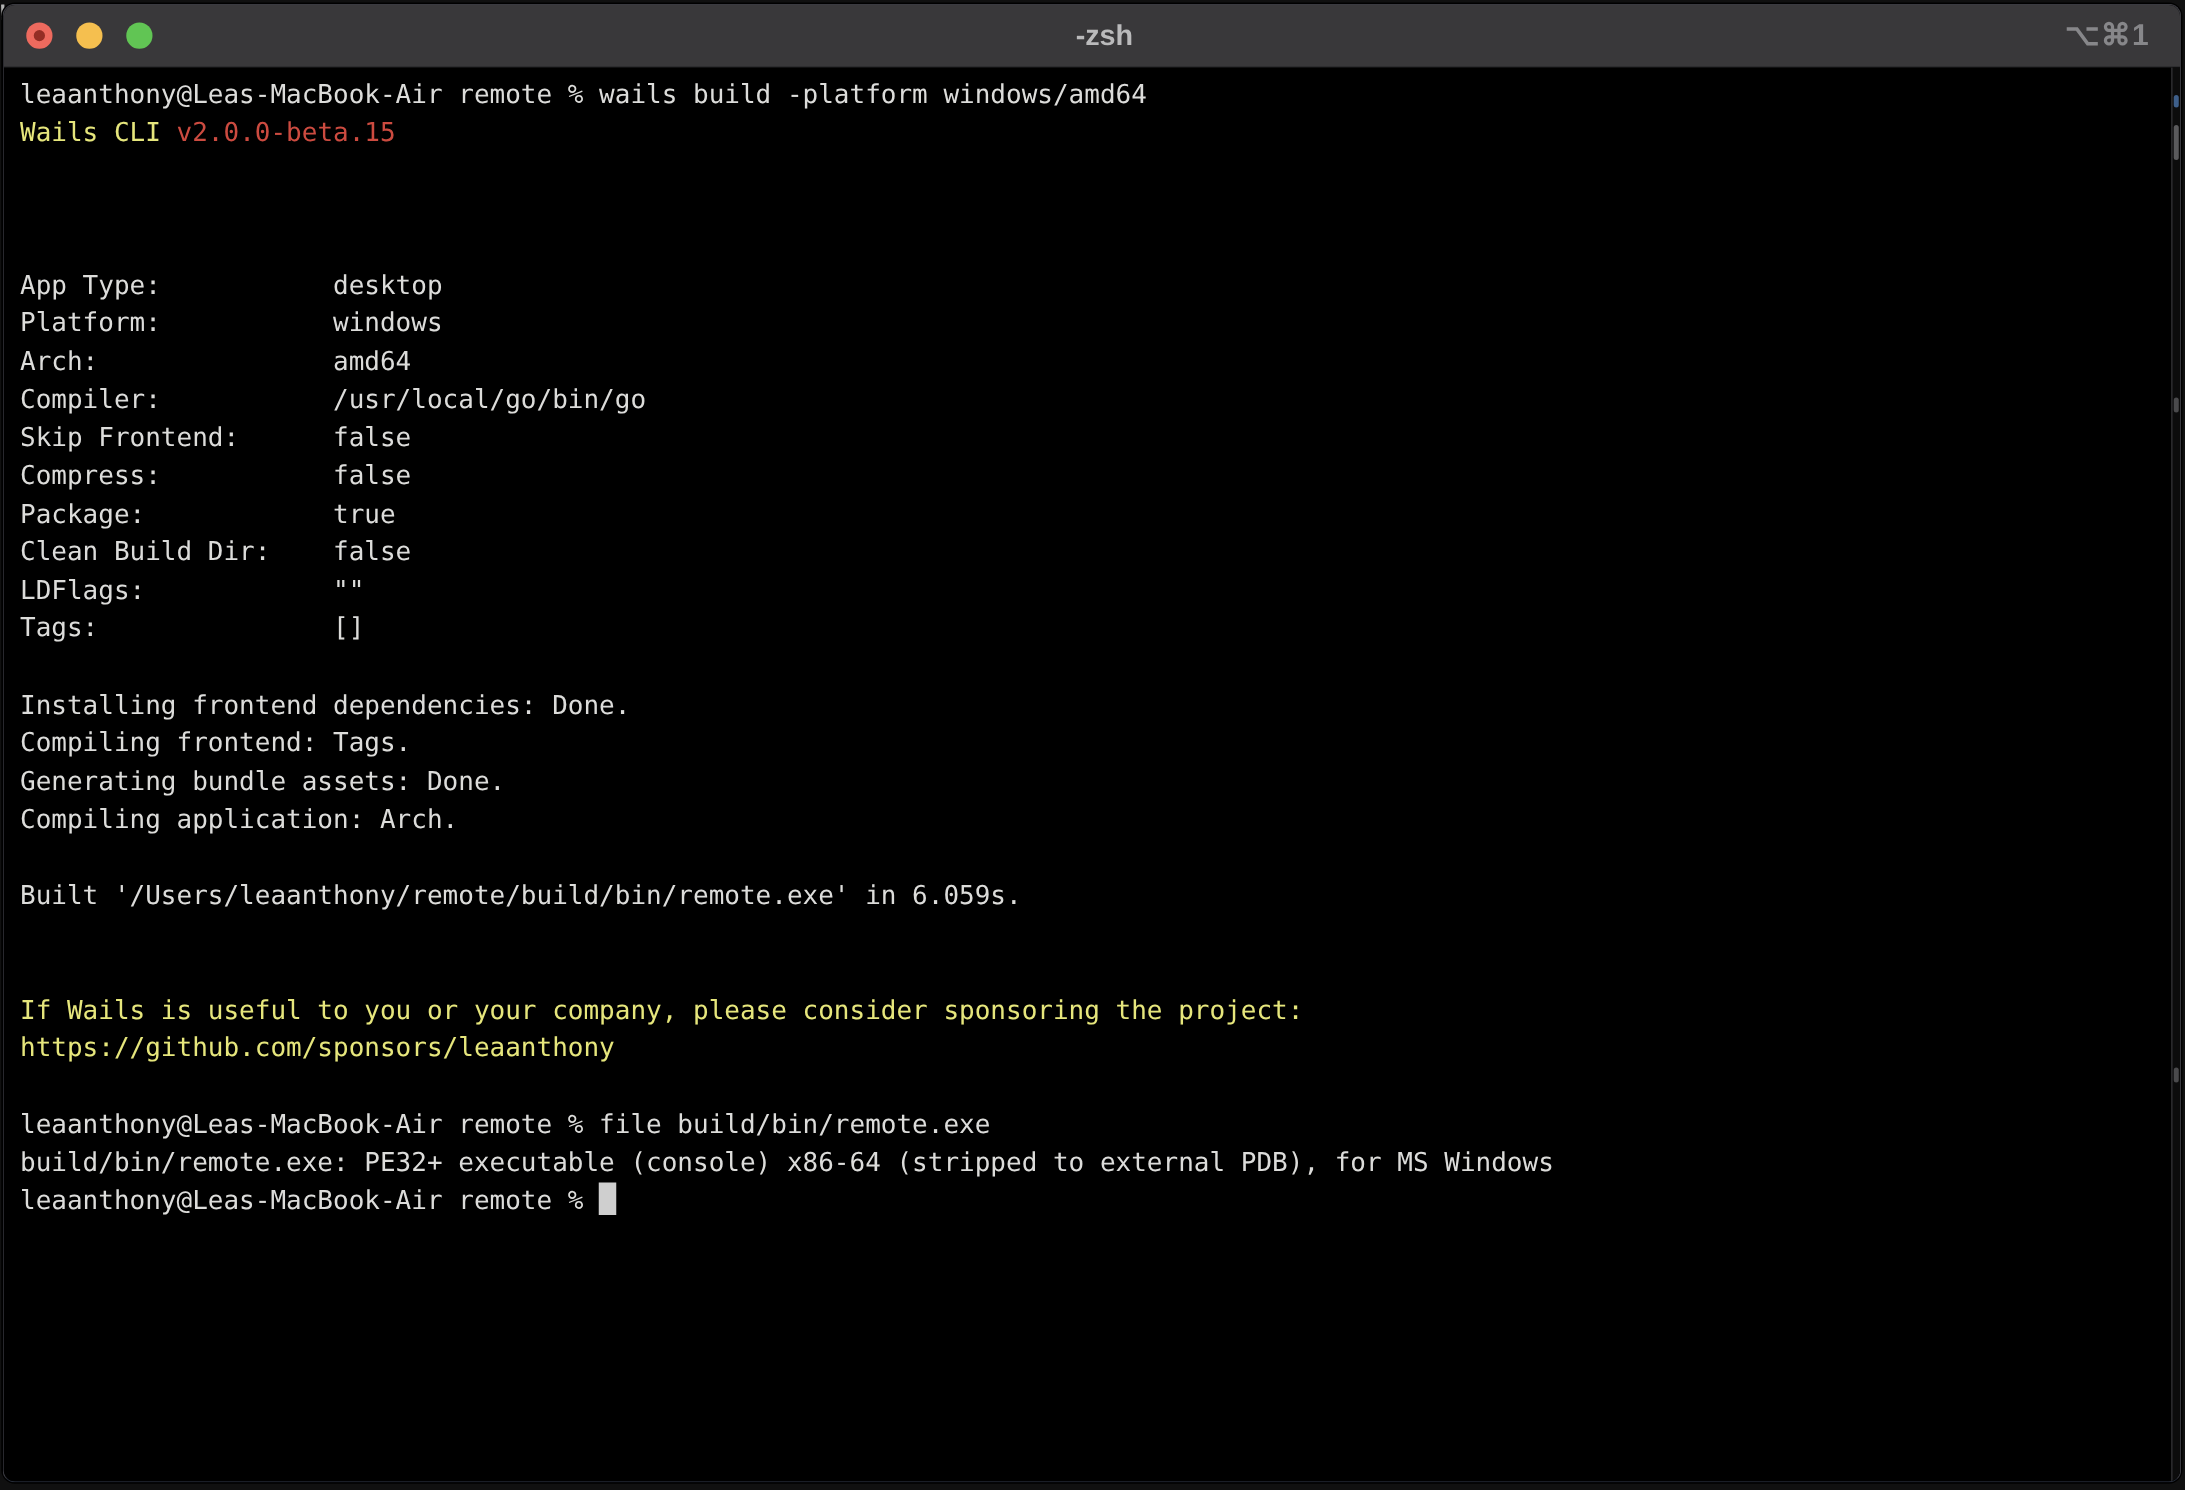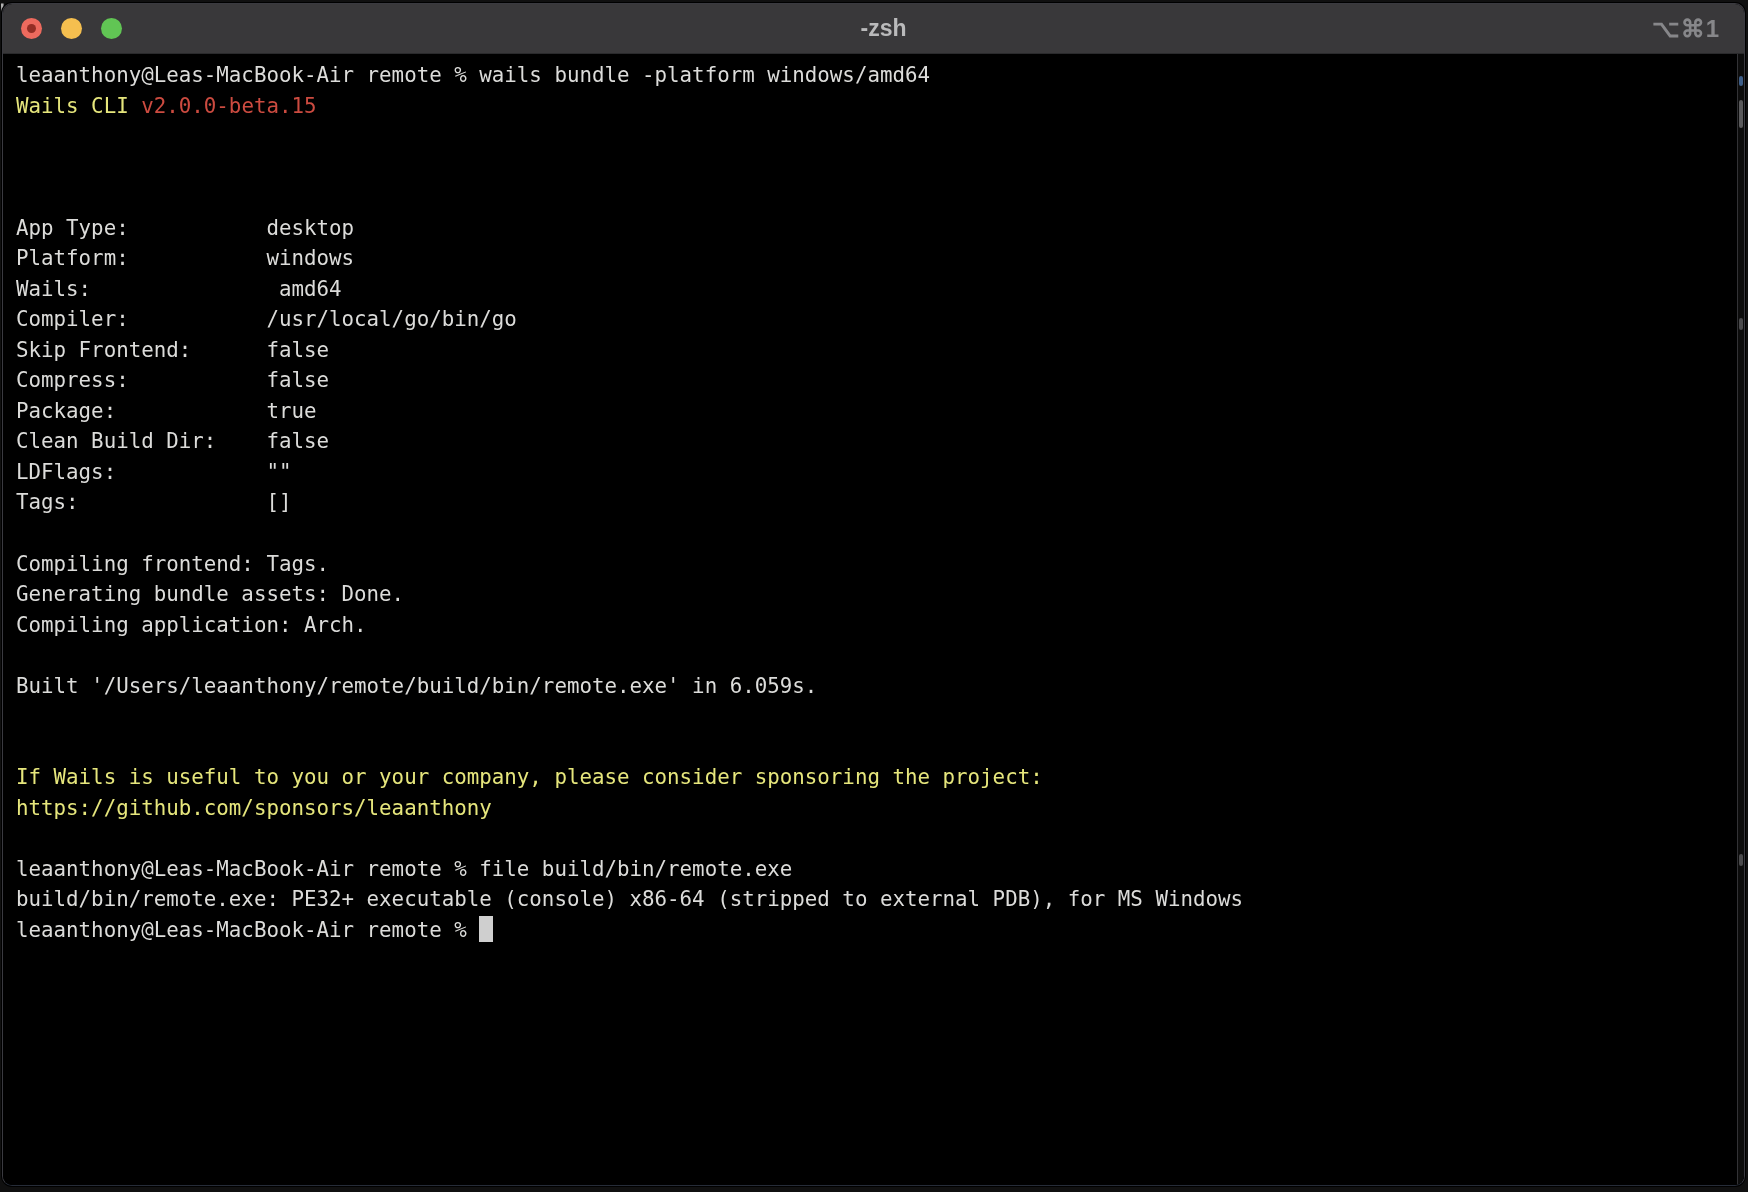--- a/index.html
+++ b/index.html
@@ -47,36 +47,37 @@
       <div class="traffic">
         <span class="tl close"></span>
         <span class="tl min"></span>
         <span class="tl max"></span>
       </div>
       <div class="title">-zsh</div>
       <div class="shortcut">⌥⌘1</div>
     </div>
 
     <div class="term">
-        <div class="tline"><span class="c-fg">leaanthony@Leas-MacBook-Air remote % wails bundle -platform windows/amd64</span></div>
+        <div class="tline"><span class="c-fg">leaanthony@Leas-MacBook-Air remote % wails build -platform windows/amd64</span></div>
         <div class="tline"><span class="c-yellow">Wails CLI </span><span class="c-red">v2.0.0-beta.15</span></div>
         <div class="tline"> </div>
         <div class="tline"> </div>
         <div class="tline"> </div>
         <div class="tline"><span class="c-fg">App Type:           desktop</span></div>
         <div class="tline"><span class="c-fg">Platform:           windows</span></div>
-        <div class="tline"><span class="c-fg">Wails:               amd64</span></div>
+        <div class="tline"><span class="c-fg">Arch:               amd64</span></div>
         <div class="tline"><span class="c-fg">Compiler:           /usr/local/go/bin/go</span></div>
         <div class="tline"><span class="c-fg">Skip Frontend:      false</span></div>
         <div class="tline"><span class="c-fg">Compress:           false</span></div>
         <div class="tline"><span class="c-fg">Package:            true</span></div>
         <div class="tline"><span class="c-fg">Clean Build Dir:    false</span></div>
         <div class="tline"><span class="c-fg">LDFlags:            ""</span></div>
         <div class="tline"><span class="c-fg">Tags:               []</span></div>
         <div class="tline"> </div>
+        <div class="tline"><span class="c-fg">Installing frontend dependencies: Done.</span></div>
         <div class="tline"><span class="c-fg">Compiling frontend: Tags.</span></div>
         <div class="tline"><span class="c-fg">Generating bundle assets: Done.</span></div>
         <div class="tline"><span class="c-fg">Compiling application: Arch.</span></div>
         <div class="tline"> </div>
         <div class="tline"><span class="c-fg">Built '/Users/leaanthony/remote/build/bin/remote.exe' in 6.059s.</span></div>
         <div class="tline"> </div>
         <div class="tline"> </div>
         <div class="tline"><span class="c-yellow">If Wails is useful to you or your company, please consider sponsoring the project:</span></div>
         <div class="tline"><span class="c-yellow">https://github.com/sponsors/leaanthony</span></div>
         <div class="tline"> </div>

